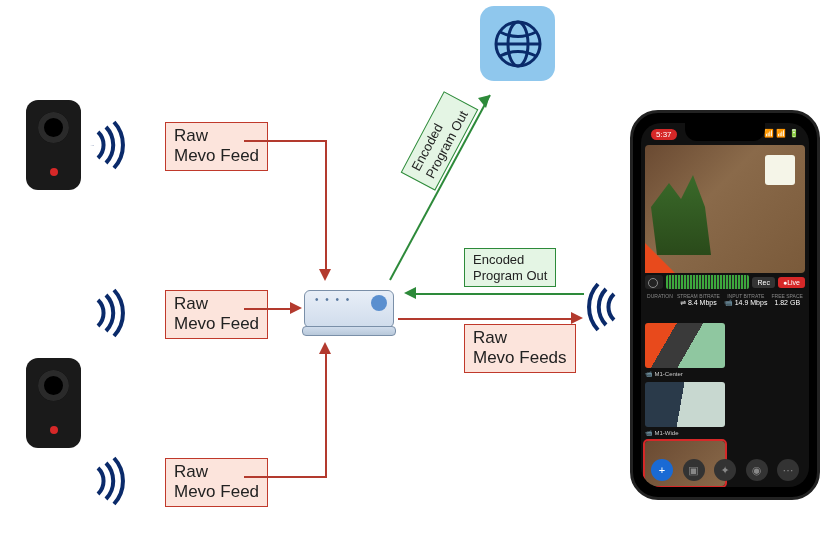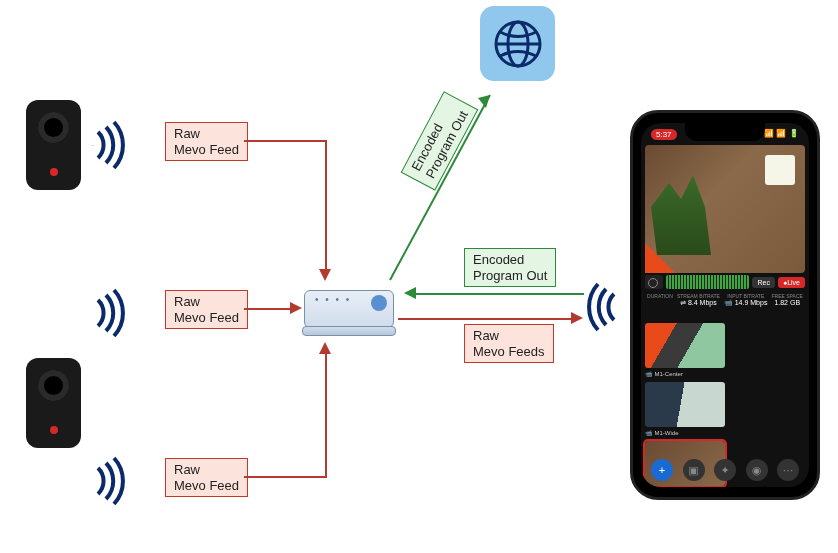--- a/index.html
+++ b/index.html
@@ -2,21 +2,21 @@
 <html><head>
 <meta charset="utf-8">
 <style>
   * { box-sizing: border-box; margin: 0; padding: 0; }
   body { width: 838px; height: 553px; position: relative; background: #fff; font-family: Arial, sans-serif; }
   .abs { position: absolute; }
   .camera { width: 55px; height: 90px; background: #1a1a1a; border-radius: 12px; position: relative; }
   .camera::before { content: ""; position: absolute; top: 12px; left: 12px; width: 31px; height: 31px; background: #000; border-radius: 50%; box-shadow: inset 0 0 0 6px #2a2a2a; }
   .camera::after { content: ""; position: absolute; bottom: 14px; left: 50%; transform: translateX(-50%); width: 8px; height: 8px; background: #d62828; border-radius: 50%; }
   .wifi { position: absolute; }
-  .label-box { position: absolute; border: 1px solid #c0392b; background: #fce4dc; padding: 3px 8px; font-size: 13px; color: #222; line-height: 1.2; }
+  .label-box { position: absolute; border: 1px solid #c0392b; background: #fce4dc; padding: 3px 8px; font-size: 17px; color: #222; line-height: 1.2; }
   .label-box-g { position: absolute; border: 1px solid #2d8a3a; background: #e4f5e4; padding: 3px 8px; font-size: 13px; color: #222; line-height: 1.2; white-space: nowrap; }
   .router { position: absolute; width: 90px; height: 38px; background: linear-gradient(#e8eef7,#d0dcec); border: 1px solid #7a8fa8; border-radius: 6px; }
   .router::before { content: "• • • •"; position: absolute; top: 3px; left: 10px; color: #5a7aa0; font-size: 10px; letter-spacing: 2px; }
   .router::after { content: ""; position: absolute; top: 4px; right: 6px; width: 16px; height: 16px; background: #5a8fcf; border-radius: 50%; }
   .router-base { position: absolute; width: 94px; height: 10px; background: linear-gradient(#d0dcec,#b8c8da); border: 1px solid #7a8fa8; border-radius: 4px; }
   .globe-icon { position: absolute; width: 75px; height: 75px; background: #8fc7ed; border-radius: 14px; display: flex; align-items: center; justify-content: center; }
   .phone { position: absolute; width: 190px; height: 390px; background: #000; border-radius: 28px; border: 3px solid #222; padding: 10px 8px; }
   .phone-notch { position: absolute; top: 10px; left: 50%; transform: translateX(-50%); width: 80px; height: 18px; background: #000; border-radius: 0 0 12px 12px; z-index: 5; }
   .phone-screen { width: 100%; height: 100%; background: #111; border-radius: 20px; position: relative; overflow: hidden; }
   .status-bar { position: absolute; top: 6px; width: 100%; display: flex; justify-content: space-between; padding: 0 10px; font-size: 8px; color: #fff; }

